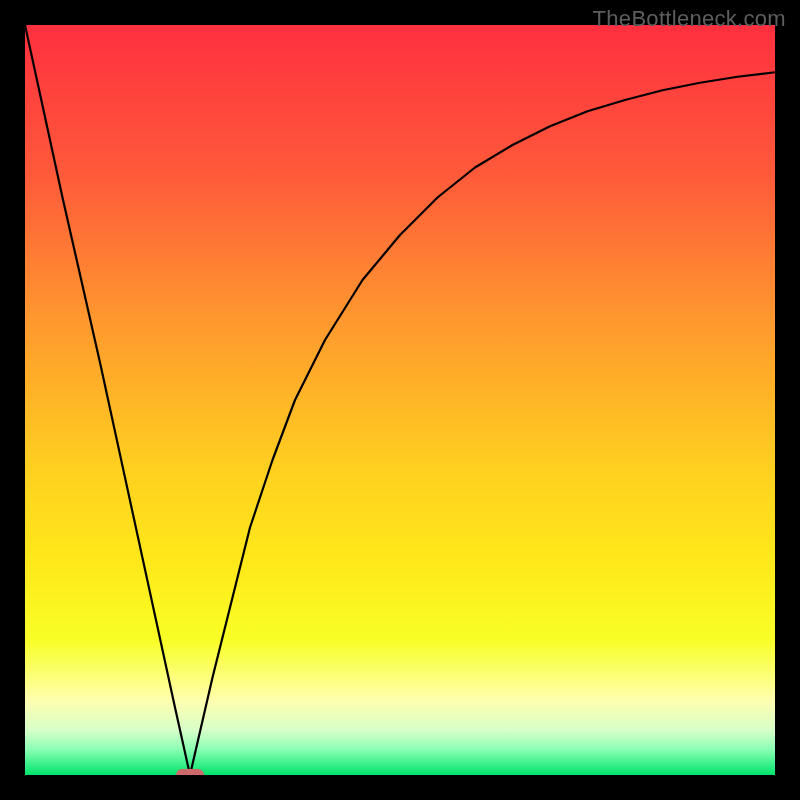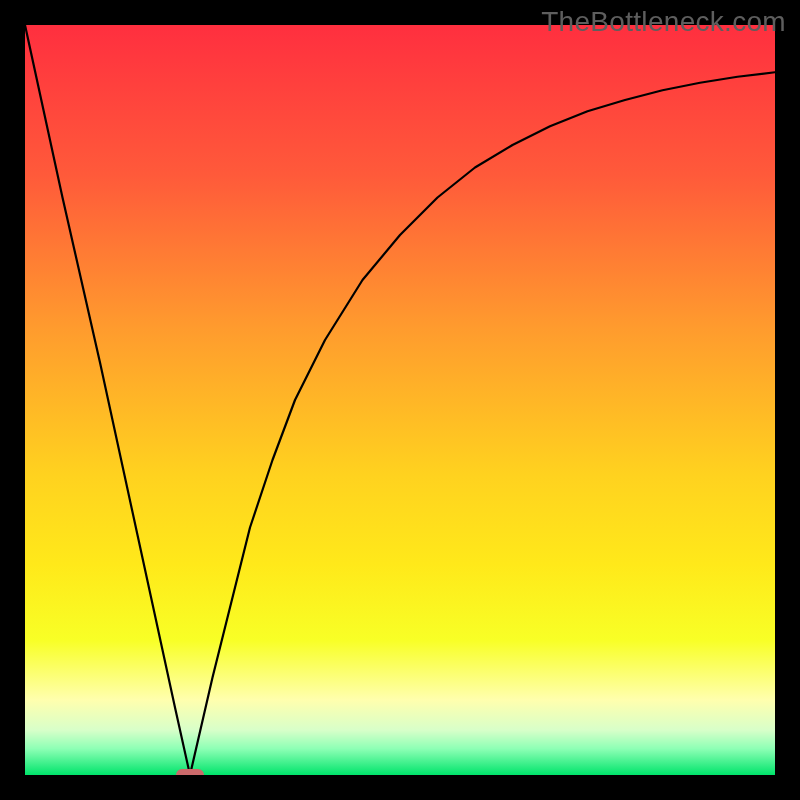--- a/index.html
+++ b/index.html
@@ -14,21 +14,21 @@
     width: 800px;
     height: 800px;
     background: #000;
     position: relative;
   }
   .watermark {
     position: absolute;
     top: 6px;
     right: 14px;
     color: #5e5e5e;
-    font-size: 28px;
+    font-size: 22px;
     font-weight: 400;
     letter-spacing: 0.3px;
     z-index: 5;
   }
   .plot {
     position: absolute;
     left: 25px;
     top: 25px;
     width: 750px;
     height: 750px;

